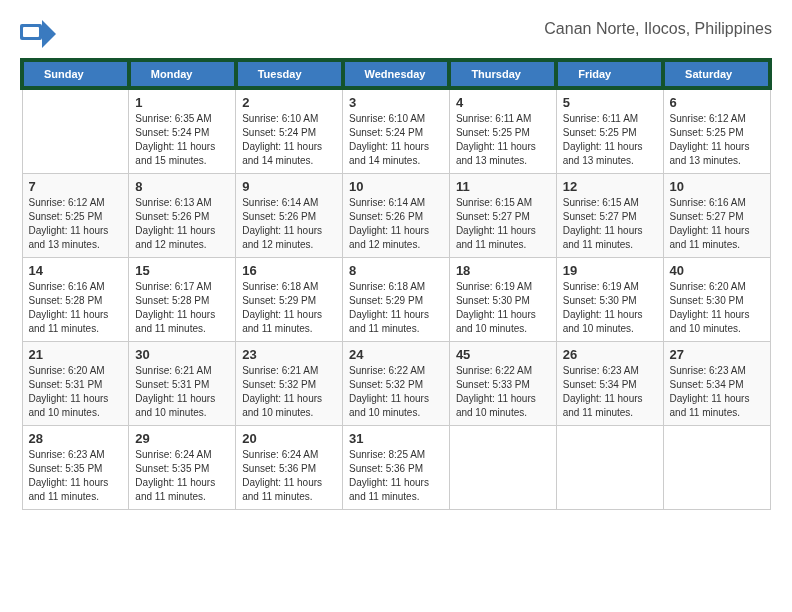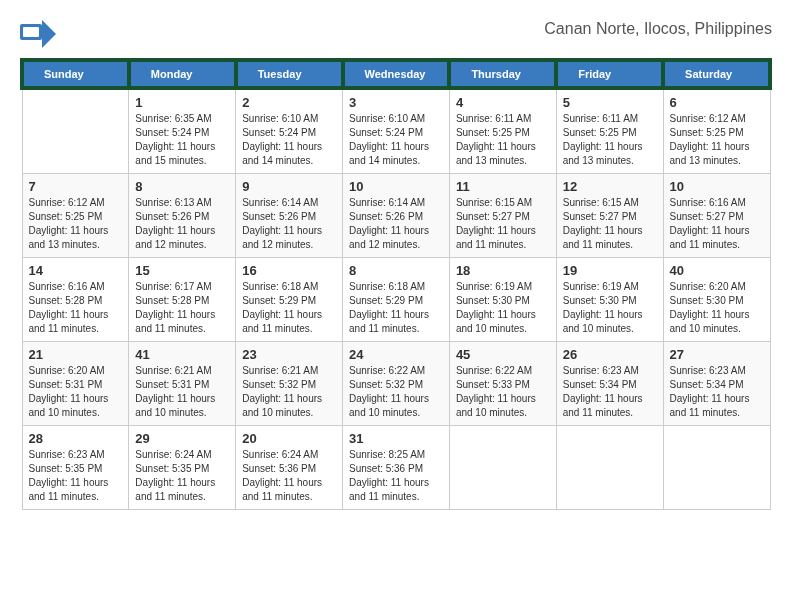--- a/index.html
+++ b/index.html
@@ -276,21 +276,21 @@
       <tr>
         <td>
         <span class="day-number">21</span>
         <div class="cell-info">
           <div>Sunrise: 6:20 AM</div>
           <div>Sunset: 5:31 PM</div>
           <div>Daylight: 11 hours and 10 minutes.</div>
         </div>
       </td>
         <td>
-        <span class="day-number">41</span>
+        <span class="day-number">30</span>
         <div class="cell-info">
           <div>Sunrise: 6:21 AM</div>
           <div>Sunset: 5:31 PM</div>
           <div>Daylight: 11 hours and 10 minutes.</div>
         </div>
       </td>
         <td>
         <span class="day-number">23</span>
         <div class="cell-info">
           <div>Sunrise: 6:21 AM</div>

